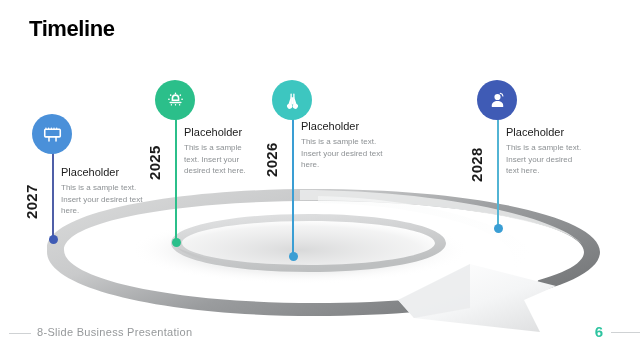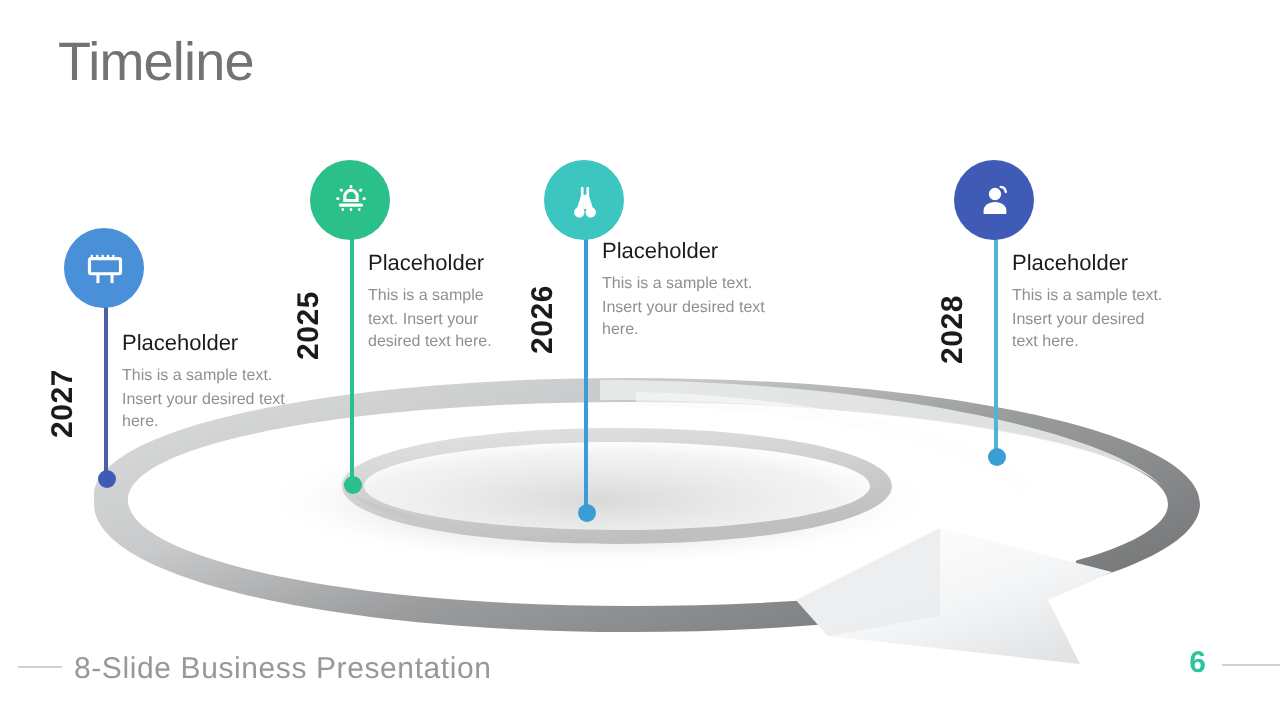--- a/index.html
+++ b/index.html
@@ -14,24 +14,24 @@
     position:absolute;inset:0;
     width:640px;height:360px;
     background:#ffffff;
     overflow:hidden;
   }
 
   
   #page-title{
     position:absolute;
     left:29px;top:18px;
-    font-size:27px;
-    font-weight:normal;
+    font-size:22px;
+    font-weight:bold;
     letter-spacing:-0.4px;
-    color:#737373;
+    color:#000000;
     line-height:1;
   }
 
   
   #road{
     position:absolute;left:0;top:0;
     width:640px;height:360px;
     pointer-events:none;
   }
 
@@ -88,21 +88,21 @@
   
   #footer-rule{
     position:absolute;
     left:9px;top:333px;
     width:22px;height:1px;
     background:#cfd2d4;
   }
   #footer-text{
     position:absolute;
     left:37px;top:326px;
-    font-size:15px;
+    font-size:11px;
     color:#96999b;
     letter-spacing:0.3px;
   }
   #page-number{
     position:absolute;
     right:37px;top:323px;
     font-size:15px;
     font-weight:bold;
     color:#2ec4a0;
   }

